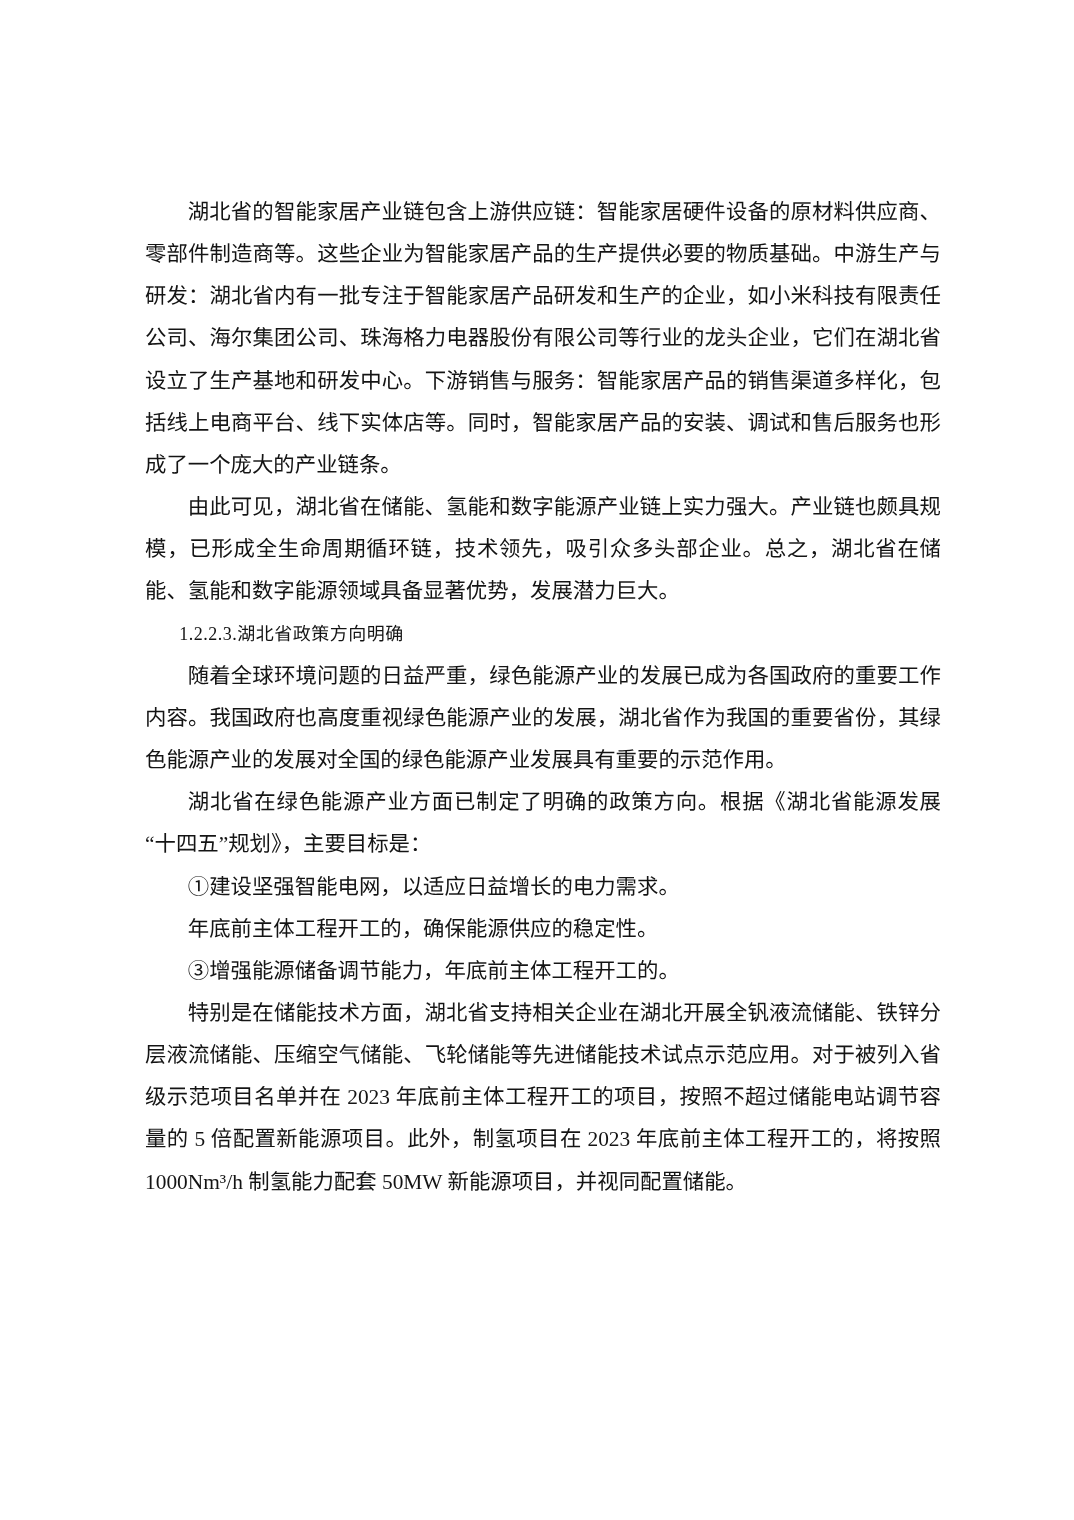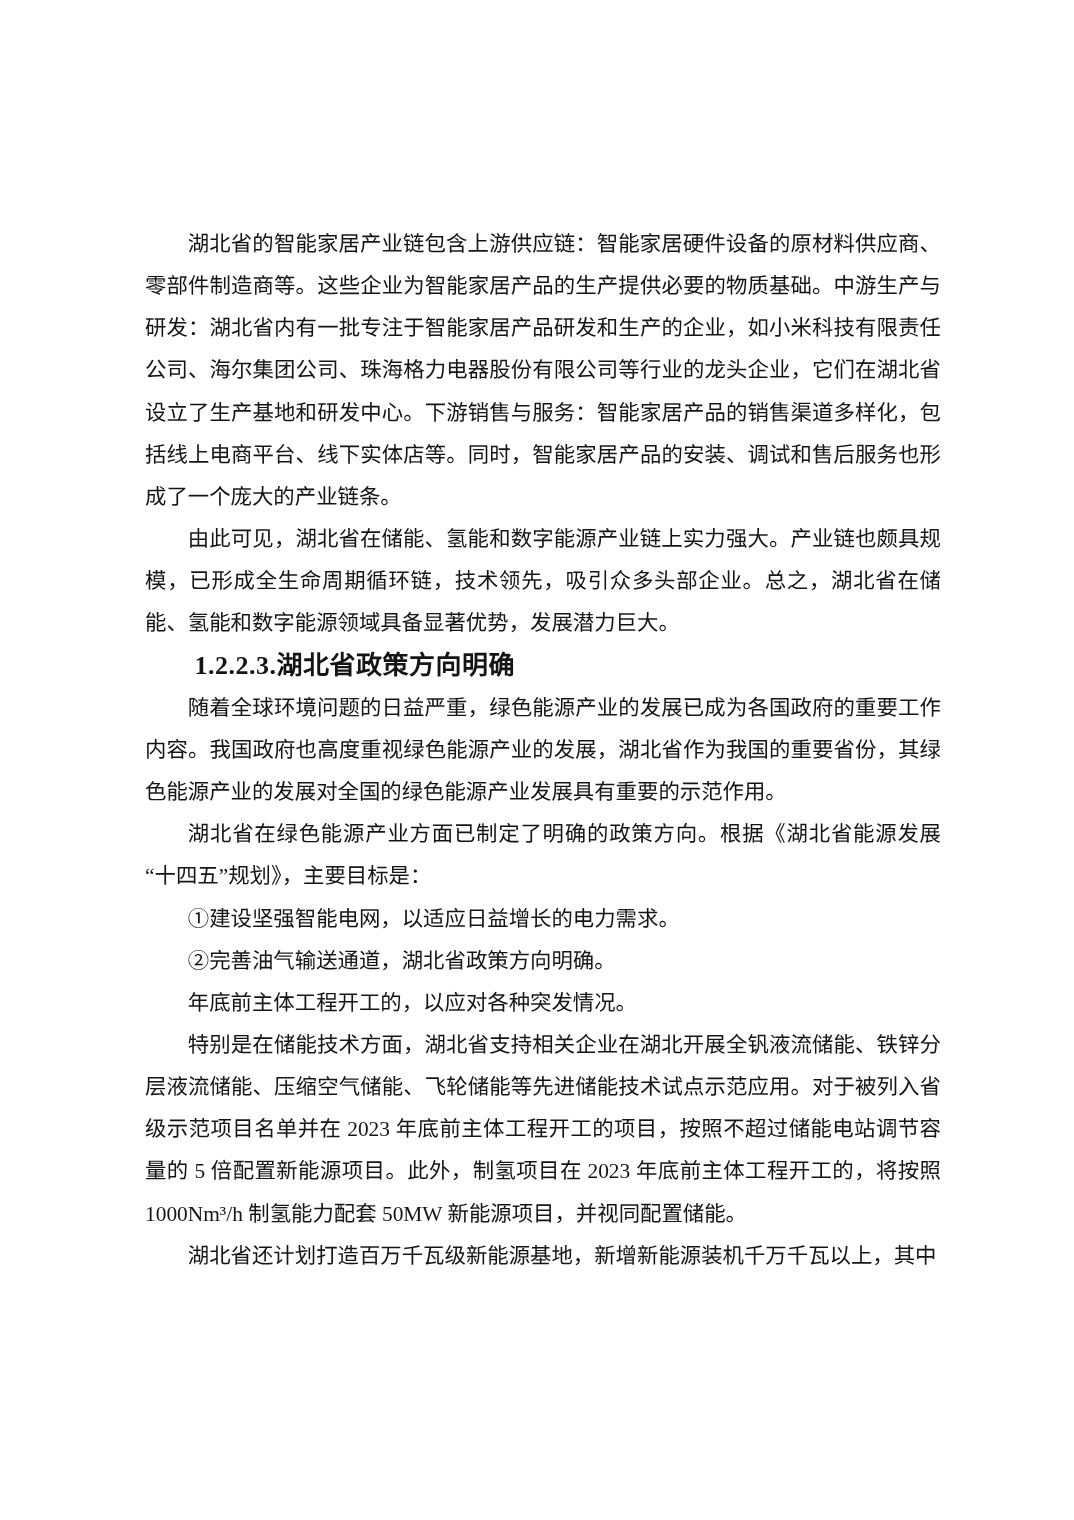--- a/index.html
+++ b/index.html
@@ -8,43 +8,42 @@
       background: #ffffff;
     }
     .page {
       position: relative;
       width: 1074px;
       height: 1296px;
       background: #ffffff;
       color: #141414;
       font-family: "Liberation Serif", "DejaVu Serif", serif;
       overflow: hidden;
-      margin-top: 32px;
     }
     .text-block {
       position: absolute;
       left: 145px;
       top: 191px;
       width: 796px;
       font-size: 21.4px;
       line-height: 42.15px;
       text-align: justify;
       text-justify: inter-ideograph;
     }
     .para {
       margin: 0;
       padding: 0;
       text-indent: 2em;
     }
     .heading {
       margin: 0;
       padding: 0;
       text-indent: 1.9em;
-      font-weight: bold;
-      font-size: 26px;
+      font-weight: normal;
+      font-size: 18px;
       line-height: 42.15px;
       letter-spacing: 0.5px;
     }
     .footer {
       position: absolute;
       top: 1416px;
       left: 0;
       width: 100%;
       text-align: center;
       font-size: 17px;
@@ -56,21 +55,20 @@
 <body>
 
 <div class="page">
   <div class="text-block">
     <p class="para">湖北省的智能家居产业链包含上游供应链：智能家居硬件设备的原材料供应商、零部件制造商等。这些企业为智能家居产品的生产提供必要的物质基础。中游生产与研发：湖北省内有一批专注于智能家居产品研发和生产的企业，如小米科技有限责任公司、海尔集团公司、珠海格力电器股份有限公司等行业的龙头企业，它们在湖北省设立了生产基地和研发中心。下游销售与服务：智能家居产品的销售渠道多样化，包括线上电商平台、线下实体店等。同时，智能家居产品的安装、调试和售后服务也形成了一个庞大的产业链条。</p>
     <p class="para">由此可见，湖北省在储能、氢能和数字能源产业链上实力强大。产业链也颇具规模，已形成全生命周期循环链，技术领先，吸引众多头部企业。总之，湖北省在储能、氢能和数字能源领域具备显著优势，发展潜力巨大。</p>
     <p class="heading">1.2.2.3.湖北省政策方向明确</p>
     <p class="para">随着全球环境问题的日益严重，绿色能源产业的发展已成为各国政府的重要工作内容。我国政府也高度重视绿色能源产业的发展，湖北省作为我国的重要省份，其绿色能源产业的发展对全国的绿色能源产业发展具有重要的示范作用。</p>
     <p class="para">湖北省在绿色能源产业方面已制定了明确的政策方向。根据《湖北省能源发展“十四五”规划》，主要目标是：</p>
     <p class="para">①建设坚强智能电网，以适应日益增长的电力需求。</p>
-    <p class="para">②完善油气输送通道，湖北省政策方向明确。</p>
-    <p class="para">年底前主体工程开工的，以应对各种突发情况。</p>
+    <p class="para">年底前主体工程开工的，确保能源供应的稳定性。</p>
+    <p class="para">③增强能源储备调节能力，年底前主体工程开工的。</p>
     <p class="para">特别是在储能技术方面，湖北省支持相关企业在湖北开展全钒液流储能、铁锌分层液流储能、压缩空气储能、飞轮储能等先进储能技术试点示范应用。对于被列入省级示范项目名单并在 2023 年底前主体工程开工的项目，按照不超过储能电站调节容量的 5 倍配置新能源项目。此外，制氢项目在 2023 年底前主体工程开工的，将按照 1000Nm³/h 制氢能力配套 50MW 新能源项目，并视同配置储能。</p>
-    <p class="para">湖北省还计划打造百万千瓦级新能源基地，新增新能源装机千万千瓦以上，其中</p>
   </div>
   <div class="footer">
     <span>17</span>
   </div>
 </div>
 
 </body></html>

